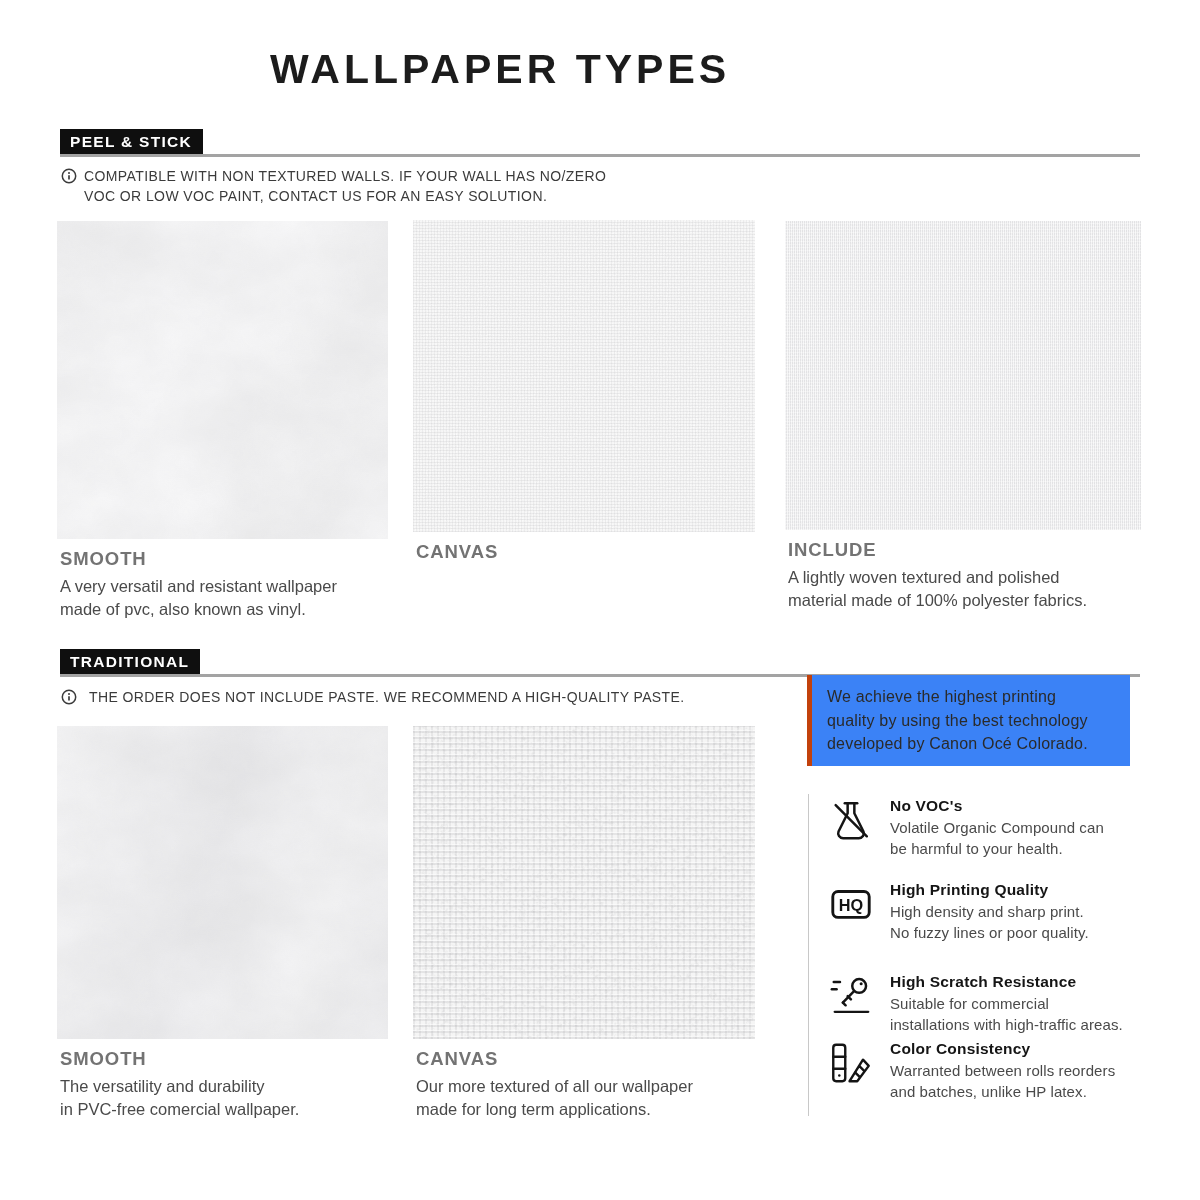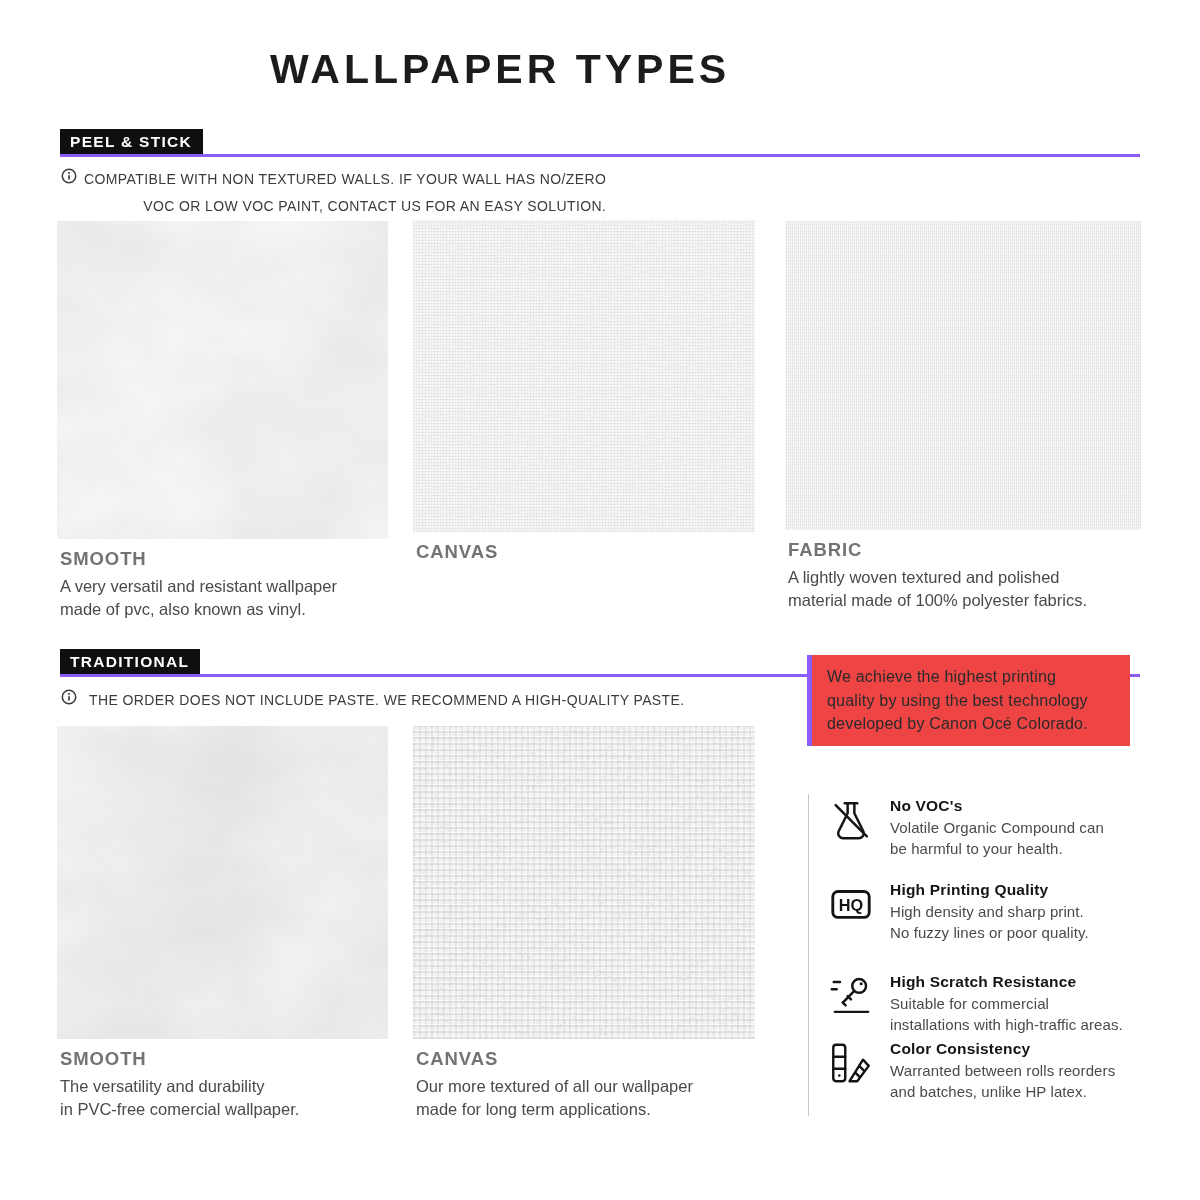--- a/index.html
+++ b/index.html
@@ -2,29 +2,29 @@
 <html><head>
 <meta charset="utf-8">
 <style>
   html,body{margin:0;padding:0;background:#ffffff;}
   body{width:1200px;height:1200px;position:relative;font-family:"Liberation Sans",sans-serif;color:#1b1b1b;overflow:hidden;}
   .page{position:absolute;inset:0;border-radius:28px;}
 
   .title{position:absolute;top:46px;left:0;width:1000px;margin:0;text-align:center;
          font-size:41px;font-weight:600;letter-spacing:4px;color:#1c1c1c;}
 
-  .rule{position:absolute;left:60px;width:1080px;height:26px;border-bottom:3px solid #8b5cf6;}
+  .rule{position:absolute;left:60px;width:1080px;height:26px;border-bottom:3px solid #a3a3a3;}
   .rule-1{top:128px;} .rule-2{top:648px;}
   .badge{position:absolute;left:0;bottom:0;background:#0f0f0f;color:#ffffff;
          font-size:15.5px;font-weight:700;letter-spacing:1.3px;line-height:1;padding:5px 11px 5px 10px;}
 
   .note{position:absolute;left:61px;display:flex;gap:7px;align-items:flex-start;}
   .note-1{top:166px;} .note-2{top:687px;gap:12px;}
   .note-ic{flex:0 0 auto;margin-top:2px;}
-  .note-text{font-size:14px;line-height:27px;letter-spacing:0.4px;color:#3b3b3b;white-space:pre-line;text-align:right;}
+  .note-text{font-size:14px;line-height:20px;letter-spacing:0.4px;color:#3b3b3b;white-space:pre-line;}
 
   .col{position:absolute;}
   .col-1a{left:57px;top:221px;width:331px;}
   .col-1b{left:413px;top:220px;width:342px;}
   .col-1c{left:785px;top:221px;width:356px;}
   .col-2a{left:57px;top:726px;width:331px;}
   .col-2b{left:413px;top:726px;width:342px;}
   .swatch{position:relative;height:318px;overflow:hidden;}
   .col-1b .swatch{height:312px;margin-bottom:7px;}
   .col-1c .swatch{height:309px;margin-bottom:9px;}
@@ -38,22 +38,22 @@
      repeating-linear-gradient(0deg,rgba(128,128,134,0.105) 0 1px,rgba(255,255,255,0) 1px 3px),
      repeating-linear-gradient(90deg,rgba(128,128,134,0.085) 0 1px,rgba(255,255,255,0) 1px 3px);}
   .tex-fabric{background-color:#f1f1f2;background-image:
      repeating-linear-gradient(90deg,rgba(255,255,255,0.65) 0 1px,rgba(140,140,146,0.07) 1px 2px),
      repeating-linear-gradient(0deg,rgba(255,255,255,0.35) 0 1px,rgba(140,140,146,0.05) 1px 3px);}
   .tex-smooth-2{background:linear-gradient(108deg,#fafafb 0%,#ededef 46%,#f5f5f6 76%,#f0f0f2 100%);}
   .tex-canvas-coarse{background-color:#f5f5f5;background-image:
      repeating-linear-gradient(0deg,rgba(118,118,124,0.13) 0 2px,rgba(255,255,255,0.55) 2px 3px,rgba(255,255,255,0) 3px 6px),
      repeating-linear-gradient(90deg,rgba(118,118,124,0.11) 0 2px,rgba(255,255,255,0) 2px 6px);}
 
-  .quote{position:absolute;left:807px;top:655px;width:323px;height:91px;box-sizing:border-box;
-         background:#ef4444;border-left:5px solid #8b5cf6;display:flex;align-items:center;}
+  .quote{position:absolute;left:807px;top:675px;width:323px;height:91px;box-sizing:border-box;
+         background:#3b82f6;border-left:5px solid #c2410c;display:flex;align-items:center;}
   .quote-text{padding:0 12px 0 15px;font-size:16px;line-height:23.5px;letter-spacing:0.2px;
               color:#2a2a2a;white-space:pre-line;}
 
   .vline{position:absolute;left:808px;top:794px;width:1px;height:322px;background:#c8c8c8;}
 
   .feature{position:absolute;left:828px;display:flex;gap:16px;}
   .f-1{top:797px;} .f-2{top:881px;} .f-3{top:966px;margin-top:7px;} .f-4{top:1040px;}
   .f-icon{flex:0 0 46px;width:46px;height:46px;}
   .f-title{font-size:15.5px;font-weight:700;letter-spacing:0.2px;color:#151515;}
   .f-desc{margin-top:3px;font-size:15px;line-height:20.5px;letter-spacing:0.1px;color:#4a4a4a;white-space:pre-line;}
@@ -117,21 +117,21 @@
     </div>
     <div class="sw-name">CANVAS</div>
   </div>
 
   <div class="col col-1c">
     <div class="swatch tex-fabric">
       <svg class="ov" opacity="0.25">
           <rect width="100%" height="100%" filter="url(#grain)"></rect>
         </svg>
     </div>
-    <div class="sw-name">FABRIC</div>
+    <div class="sw-name">INCLUDE</div>
     <div class="sw-desc">A lightly woven textured and polished
 material made of 100% polyester fabrics.</div>
   </div>
 
   <div class="rule rule-2">
     <span class="badge">TRADITIONAL</span>
   </div>
 
   <div class="note note-2">
     <svg class="note-ic" width="16" height="16" viewBox="0 0 16 16">

